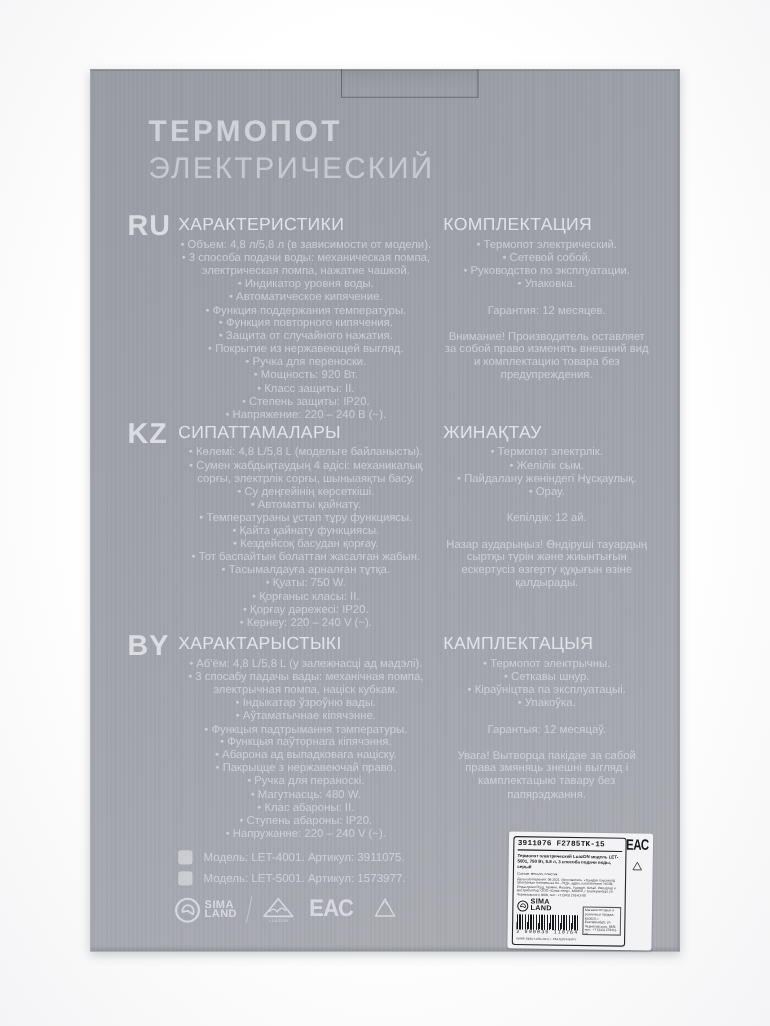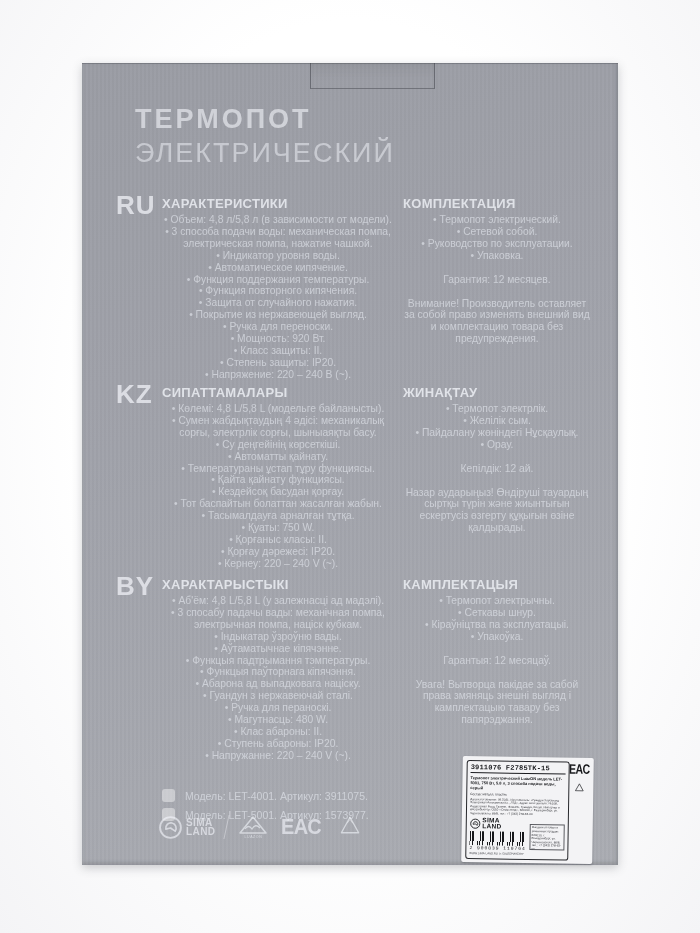--- a/index.html
+++ b/index.html
@@ -40,35 +40,35 @@
   .lang-section { position:absolute; left:0; width:536px; }
   .lang-code {
     position:absolute; left:34px; top:-6px;
     font-size:26px; font-weight:bold; letter-spacing:1px;
     color:rgba(242,244,249,0.72);
   }
   .col { position:absolute; top:0; }
   .col.specs { left:80px; width:232px; }
   .col.pack  { left:321px; width:188px; }
   .col h3 {
-    font-size:13px; font-weight:bold; letter-spacing:0.3px;
+    font-size:16px; font-weight:normal; letter-spacing:0.3px;
     color:rgba(240,242,248,0.80); margin-bottom:3px;
   }
   .col ul { list-style:none; }
   .col li, .col p {
     font-size:10.3px; line-height:11.9px;
     color:rgba(232,235,242,0.60);
     text-align:center;
   }
   .col li::before { content:"\2022\00a0"; }
   .col p.warranty { margin-top:12px; }
   .col p.notice   { margin-top:12px; }
 
   
-  .models { position:absolute; left:80px; top:707px;margin-top:16px; }
+  .models { position:absolute; left:80px; top:707px; }
   .model-row { display:flex; align-items:center; height:19px; }
   .model-box {
     width:13px; height:13px; border-radius:3px;
     background:rgba(255,255,255,0.42); margin-right:10px; flex:0 0 auto;
   }
   .model-row span { font-size:10.5px; color:rgba(232,235,242,0.60); }
 
   
   .certs { position:absolute; left:76px; top:748px; display:flex; align-items:center; height:32px; color:rgba(244,246,251,0.62); }
   .sima { display:flex; align-items:center; }
@@ -204,21 +204,21 @@
     <div class="col specs">
       <h3>ХАРАКТАРЫСТЫКІ</h3>
       <ul>
           <li>Аб'ём: 4,8 L/5,8 L (у залежнасці ад мадэлі).</li>
           <li>3 спосабу падачы вады: механічная помпа, электрычная помпа, націск кубкам.</li>
           <li>Індыкатар ўзроўню вады.</li>
           <li>Аўтаматычнае кіпячэнне.</li>
           <li>Функцыя падтрымання тэмпературы.</li>
           <li>Функцыя паўторнага кіпячэння.</li>
           <li>Абарона ад выпадковага націску.</li>
-          <li>Гуандун з нержавеючай сталі.</li>
+          <li>Пакрыцце з нержавеючай право.</li>
           <li>Ручка для пераноскі.</li>
           <li>Магутнасць: 480 W.</li>
           <li>Клас абароны: II.</li>
           <li>Ступень абароны: IP20.</li>
           <li>Напружанне: 220 – 240 V (~).</li>
         </ul>
     </div>
     <div class="col pack">
       <h3>КАМПЛЕКТАЦЫЯ</h3>
       <ul>

